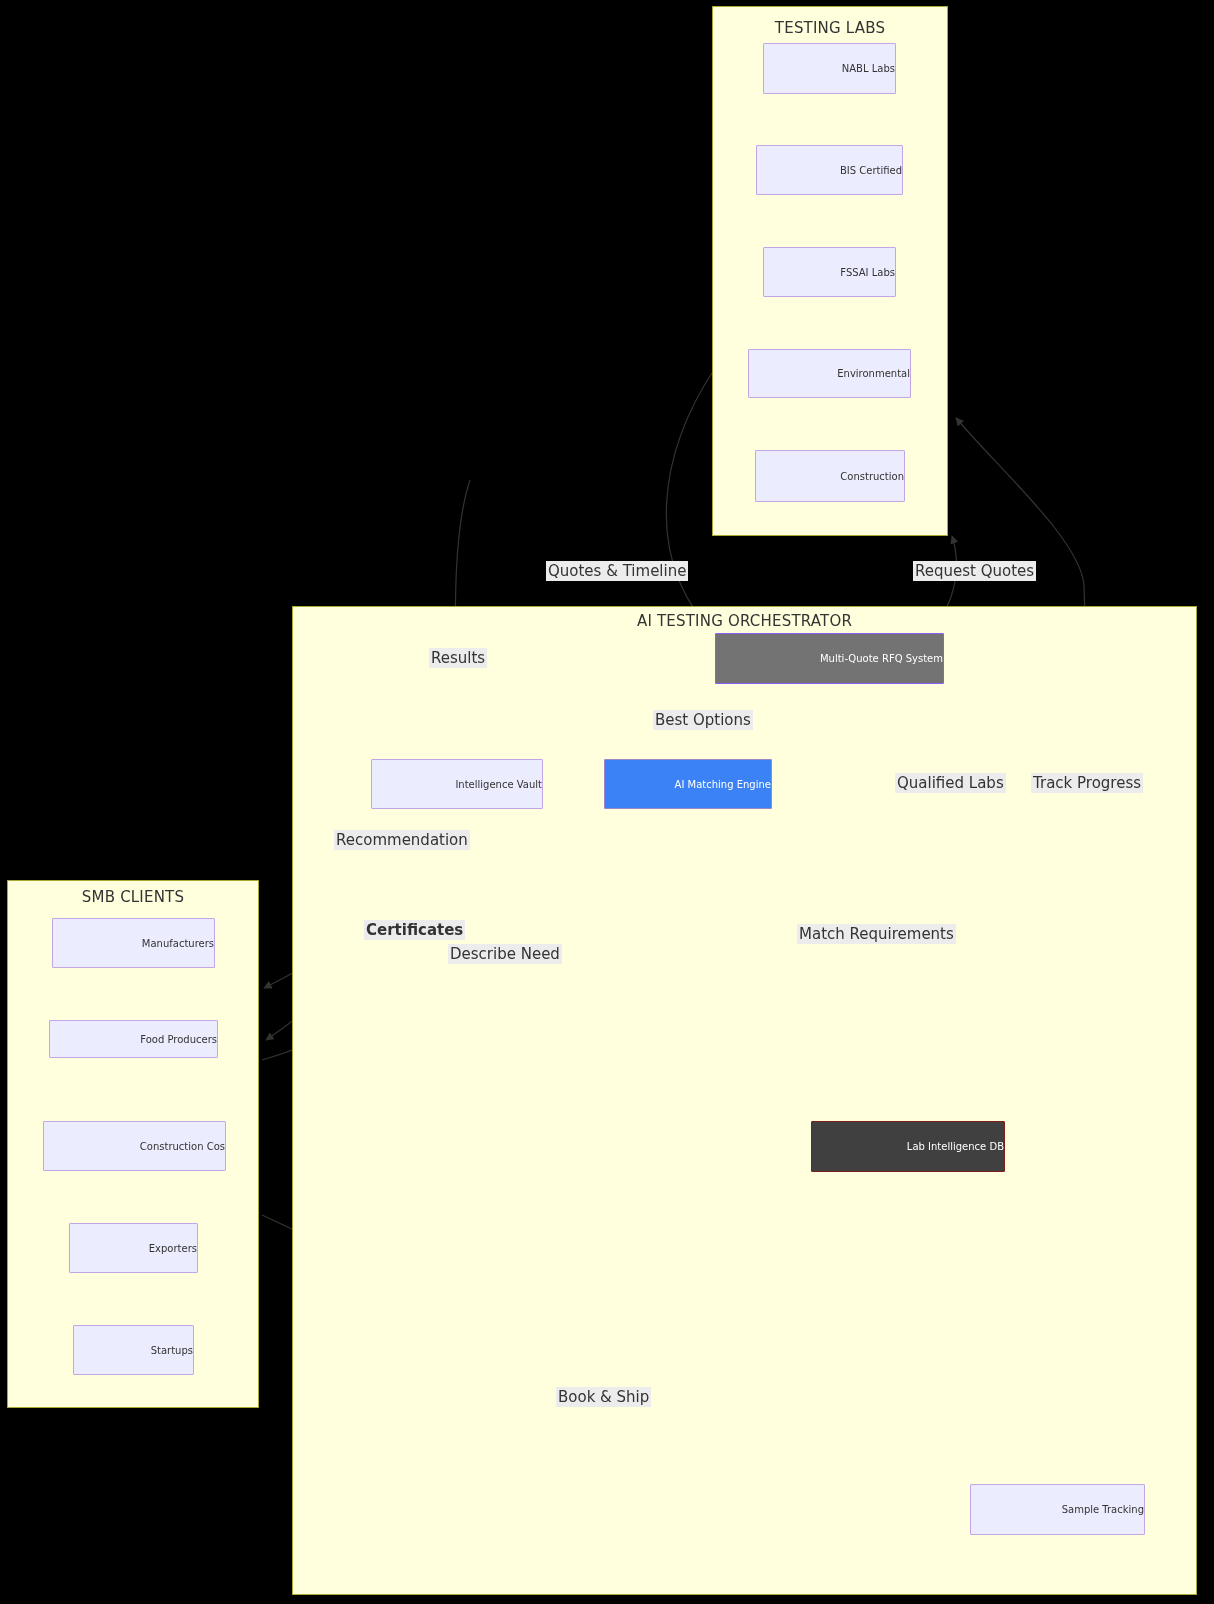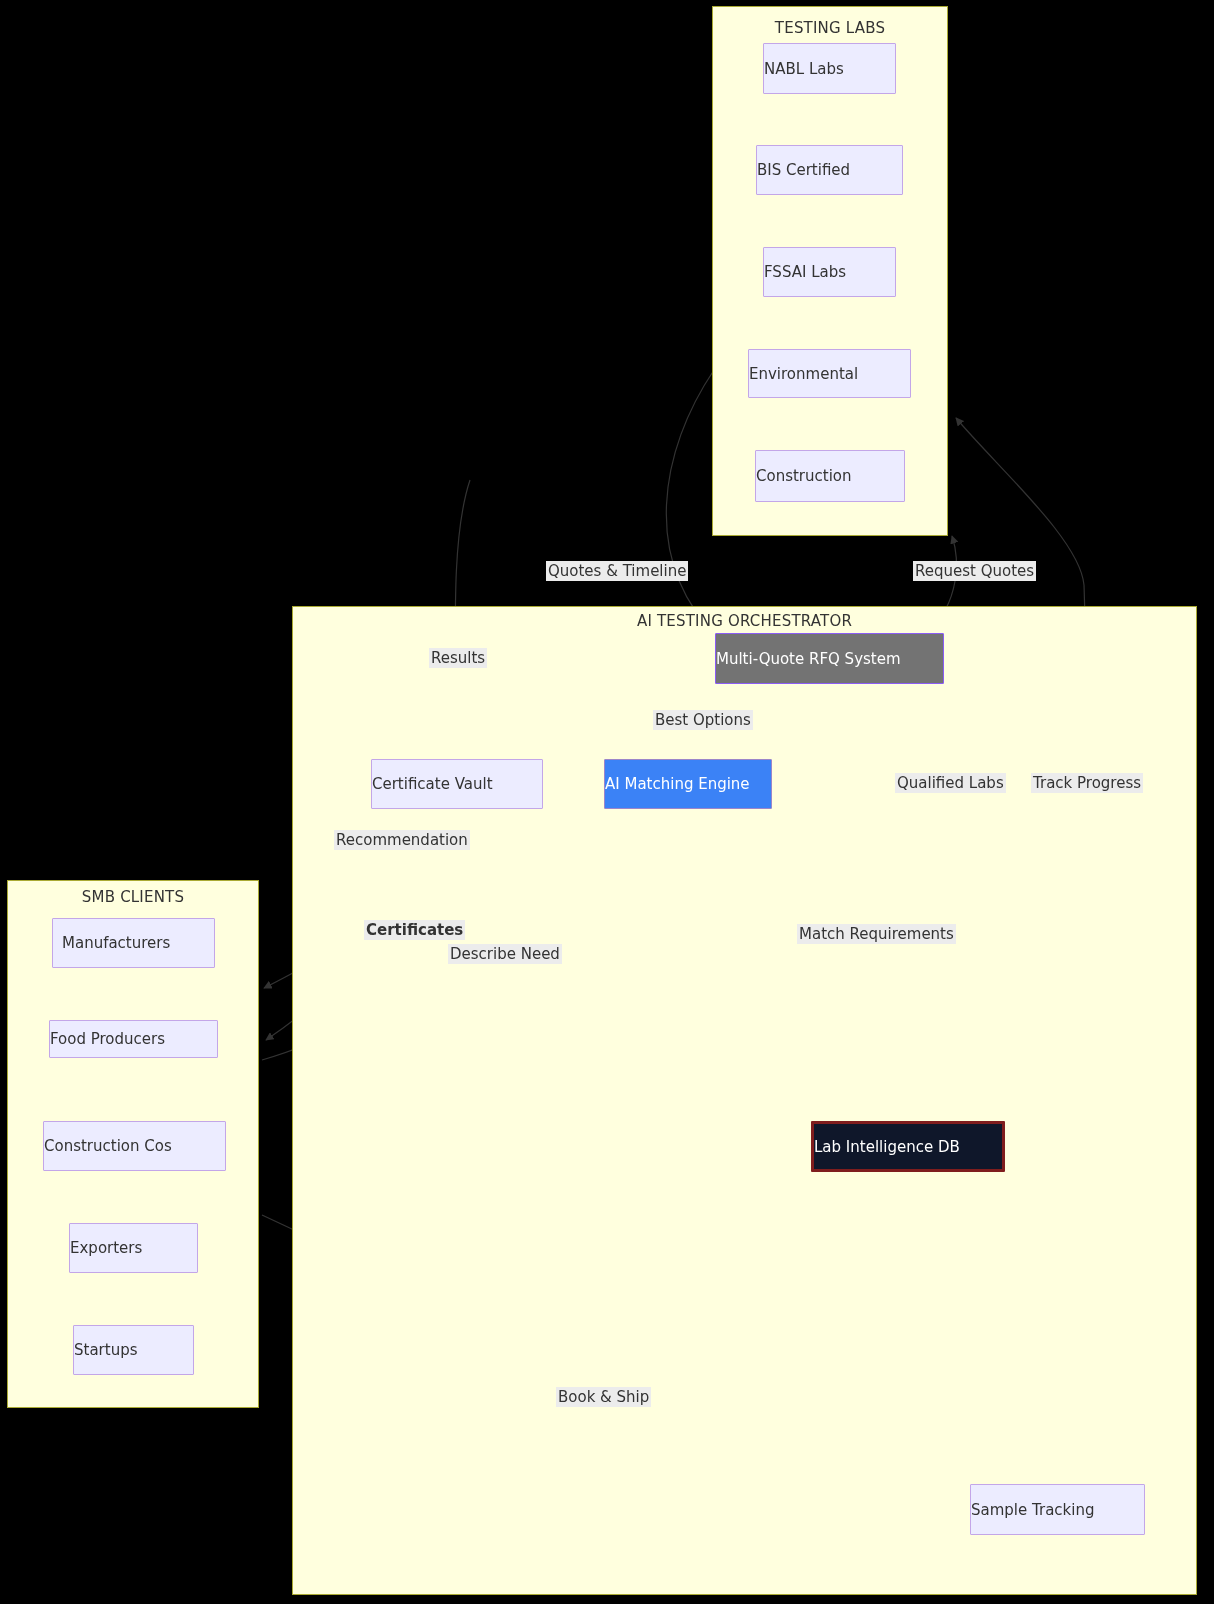--- a/index.html
+++ b/index.html
@@ -43,42 +43,42 @@
     font-size: 15px;
     color: #333333;
     letter-spacing: 0.2px;
     white-space: nowrap;
   }
   .node {
     position: absolute;
     box-sizing: border-box;
     display: flex;
     align-items: center;
-    justify-content: flex-start;
-    font-size: 15px;
+    justify-content: flex-end;
+    font-size: 10px;
     border-radius: 1px;
   }
   .node-default {
     background: #ececff;
     border: 1px solid #c3a6e8;
     color: #333333;
   }
   .node-purple {
     background: #737373;
     border: 1px solid #8b5cf6;
     color: #ffffff;
   }
   .node-blue {
     background: #3b82f6;
     border: 1px solid #9c86c9;
     color: #ffffff;
   }
   .node-green {
-    background: #0f172a;
-    border: 3px solid #7f1d1d;
+    background: #404040;
+    border: 1px solid #7f1d1d;
     color: #ffffff;
   }
   .edge-label {
     position: absolute;
     background: #ececec;
     color: #333333;
     font-size: 15px;
     white-space: nowrap;
     padding: 1px 2px;
     line-height: 1.2;
@@ -160,21 +160,21 @@
     <span>Startups</span>
   </div>
 
   <div class="cluster" style="left:292px; top:606px; width:905px; height:989px;">
     <div class="cluster-title" style="top:5px;">AI TESTING ORCHESTRATOR</div>
   </div>
   <div class="node node-purple" style="left:715px; top:633px; width:229px; height:51px;">
     <span>Multi-Quote RFQ System</span>
   </div>
   <div class="node node-default" style="left:371px; top:759px; width:172px; height:50px;">
-    <span>Certificate Vault</span>
+    <span>Intelligence Vault</span>
   </div>
   <div class="node node-blue" style="left:604px; top:759px; width:168px; height:50px;">
     <span>AI Matching Engine</span>
   </div>
   <div class="node node-green" style="left:811px; top:1121px; width:194px; height:51px;">
     <span>Lab Intelligence DB</span>
   </div>
   <div class="node node-default" style="left:970px; top:1484px; width:175px; height:51px;">
     <span>Sample Tracking</span>
   </div>

